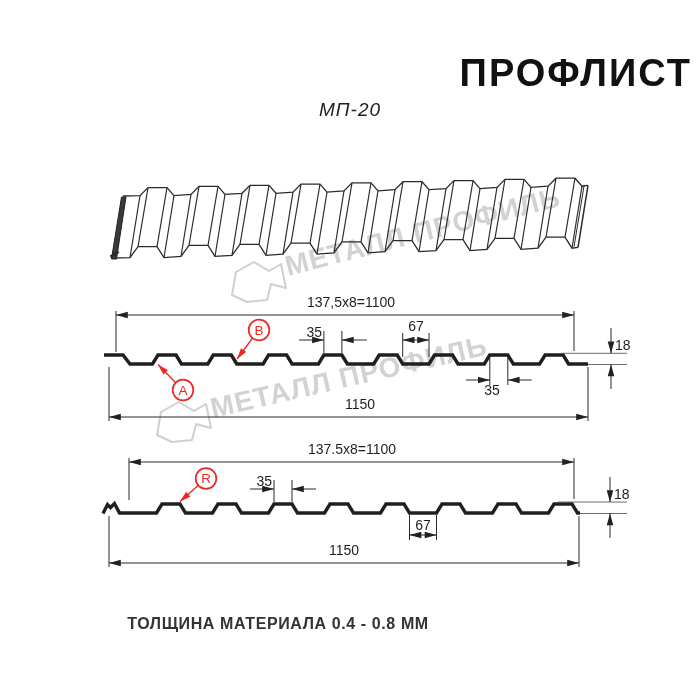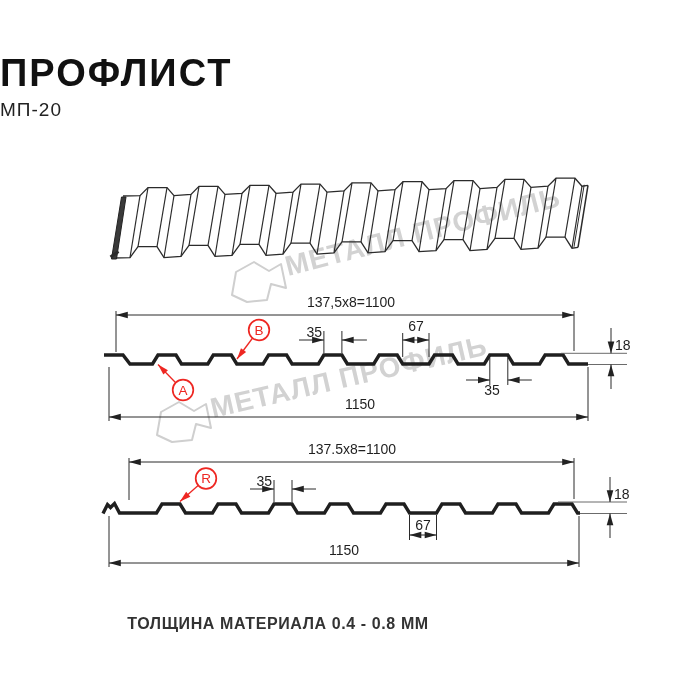--- a/index.html
+++ b/index.html
@@ -4,26 +4,26 @@
 <style>
   :root{
     --red:#ee2722; --ink:#1f1f1f; --wm:#d2d2d2;
   }
   html,body{margin:0;padding:0;}
   body{
     width:700px;height:700px;background:#ffffff;position:relative;overflow:hidden;
     font-family:"Liberation Sans",sans-serif;color:var(--ink);
   }
   .page-title{
-    position:absolute;left:0;top:52px;width:692px;text-align:left;
+    position:absolute;left:0;top:52px;width:692px;text-align:right;
     font-size:38px;font-weight:700;letter-spacing:2px;color:#111;
   }
   .page-subtitle{
-    position:absolute;left:0;top:99px;width:700px;text-align:left;
-    font-size:19px;font-weight:400;letter-spacing:1px;color:#222;
+    position:absolute;left:0;top:99px;width:700px;text-align:center;
+    font-size:19px;font-weight:400;letter-spacing:1px;color:#222;font-style:italic;
   }
   .footer-note{
     position:absolute;left:0;top:615px;width:556px;text-align:center;
     font-size:16px;font-weight:700;letter-spacing:0.6px;color:#333;
   }
   svg{position:absolute;left:0;top:0;}
   svg text{font-family:"Liberation Sans",sans-serif;fill:var(--ink);}
   .dimline{stroke:#2a2a2a;stroke-width:1;fill:none;}
   .refline{stroke:#5a5a5a;stroke-width:0.9;fill:none;}
   .dimtext{font-size:14px;}

